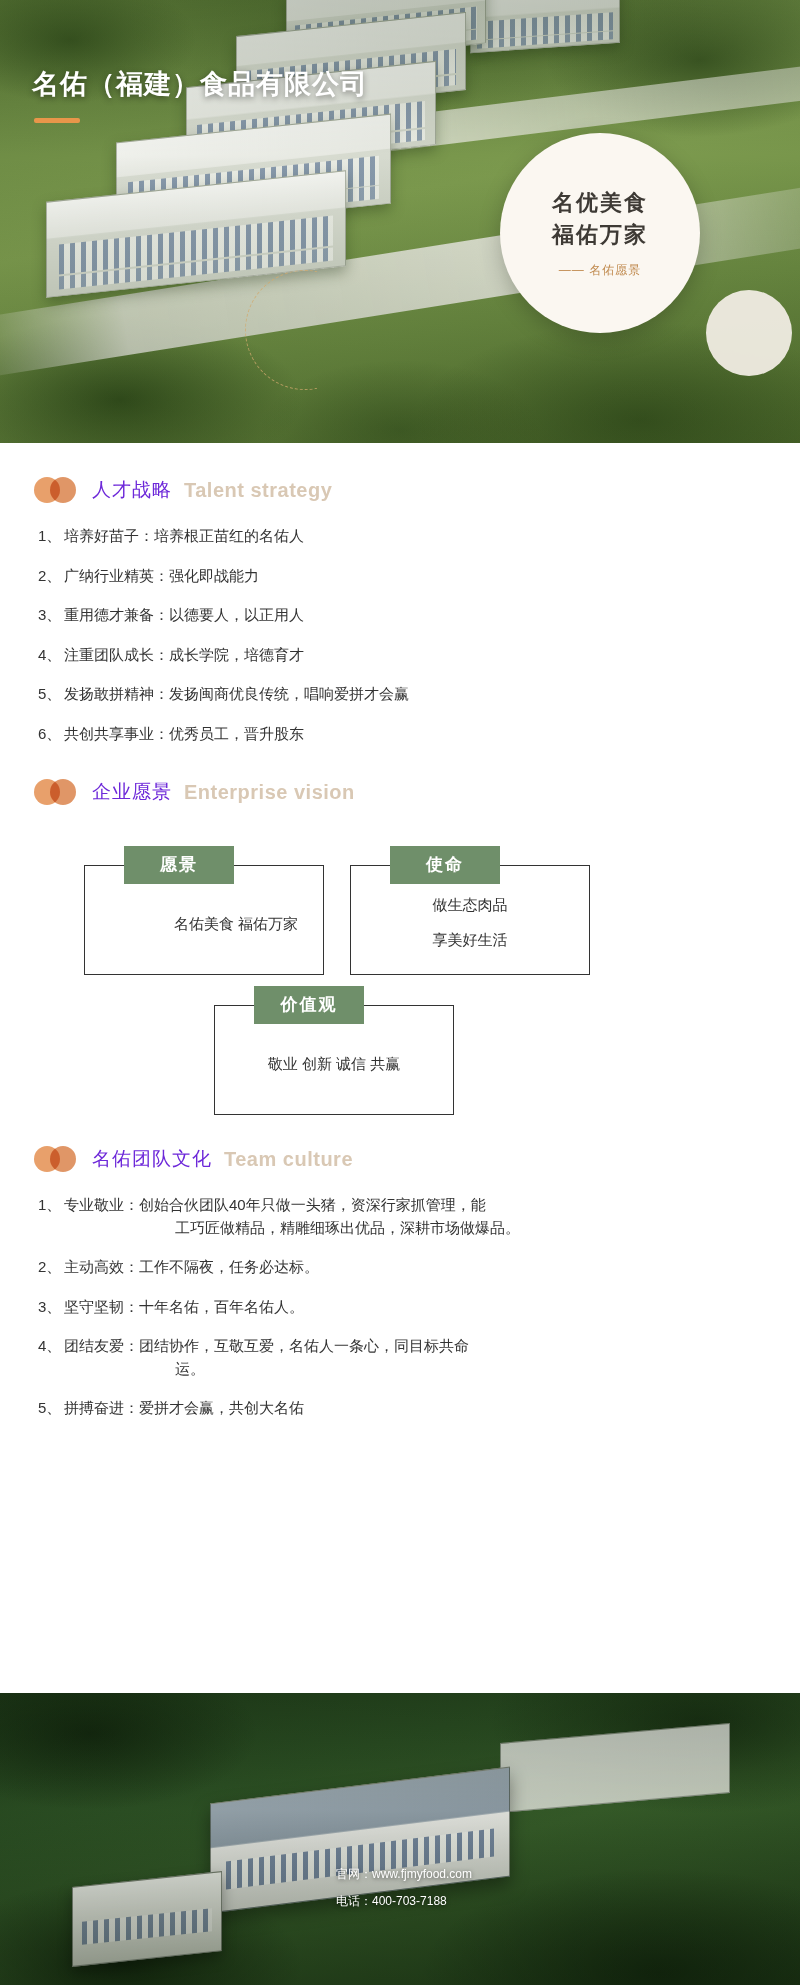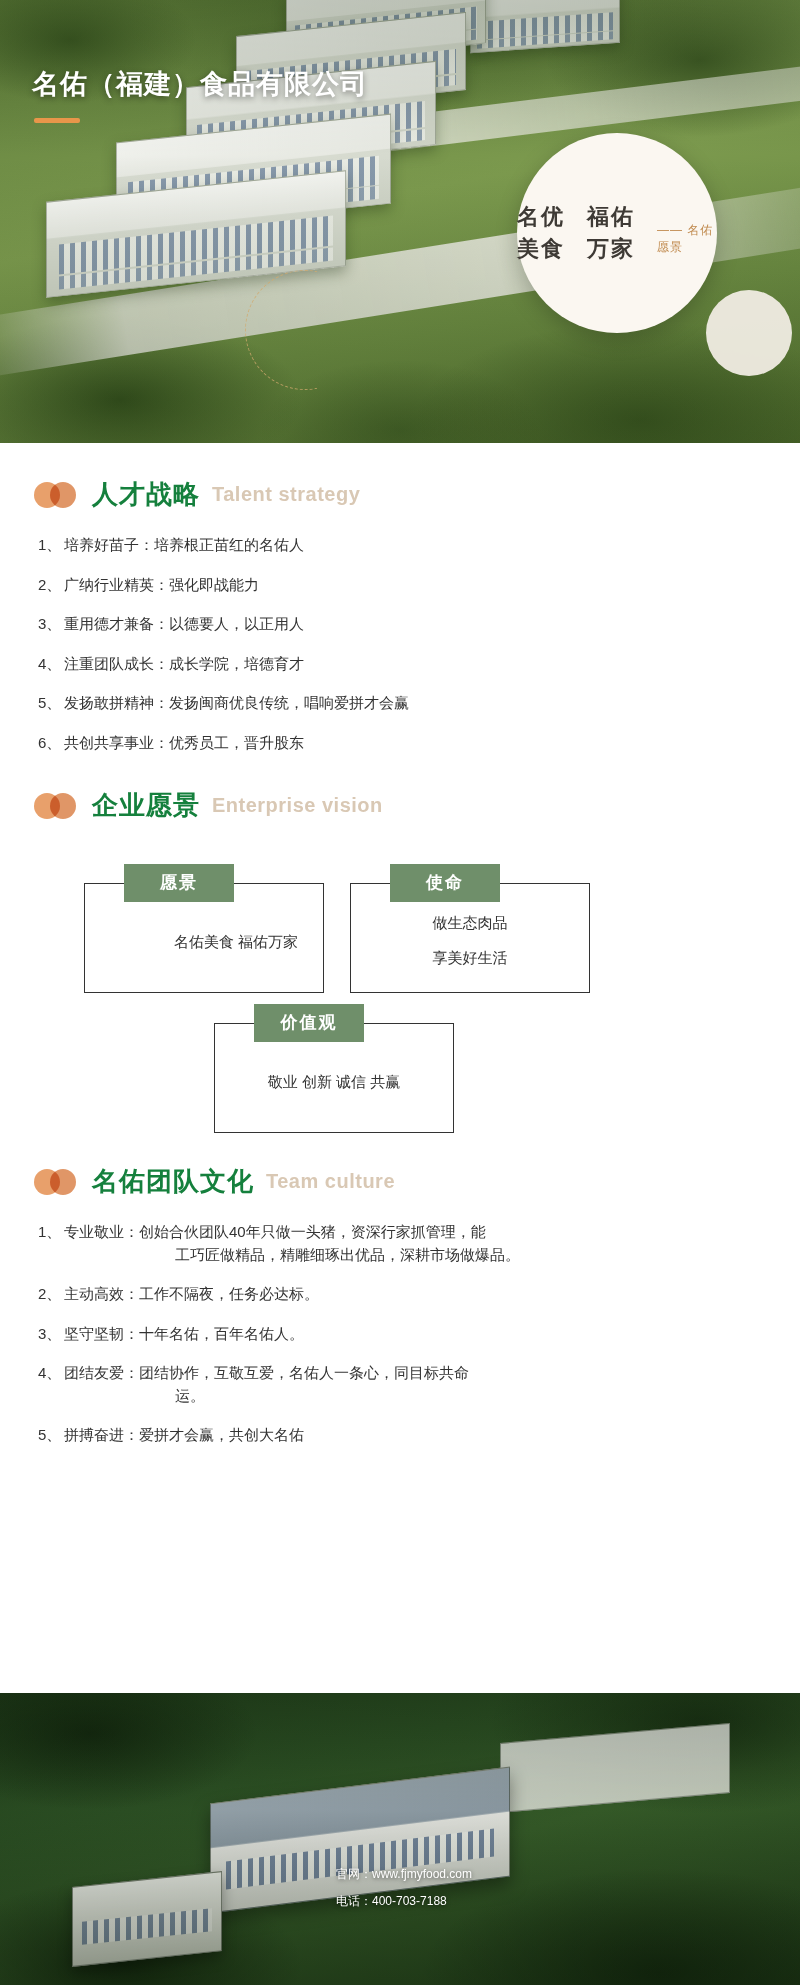--- a/index.html
+++ b/index.html
@@ -97,27 +97,27 @@
   .hero-rule {
     position: absolute;
     left: 34px; top: 118px;
     width: 46px; height: 5px;
     background: #e8964a;
     border-radius: 2px;
   }
 
   .hero-circle {
     position: absolute;
-    right: 83px; top: 133px;
+    right: 100px; top: 133px;
     width: 200px; height: 200px;
     border-radius: 50%;
     background: #fbf7f1;
     box-shadow: 0 6px 22px rgba(0,0,0,.22);
     display: flex;
-    flex-direction: row;
+    flex-direction: column;
     align-items: center;
     justify-content: center;
   }
   .hero-circle .cl {
     font-size: 22px;
     font-weight: bold;
     color: #3e3a35;
     line-height: 1.45;
     letter-spacing: 2px;
   }
@@ -155,23 +155,23 @@
   .sec-dots { position: relative; width: 46px; height: 26px; flex: 0 0 auto; }
   .sec-dots i {
     position: absolute; top: 0;
     width: 26px; height: 26px;
     border-radius: 50%;
     display: block;
   }
   .sec-dots i.d1 { left: 0;  background: #e8a06b; }
   .sec-dots i.d2 { left: 16px; background: #dd8b56; opacity: .9; mix-blend-mode: multiply; }
   .sec-title-cn {
-    font-size: 26px;
-    font-weight: bold;
-    color: #15803d;
+    font-size: 19px;
+    font-weight: normal;
+    color: #6d28d9;
     letter-spacing: 1px;
   }
   .sec-title-en {
     font-size: 20px;
     font-weight: bold;
     color: #d9c8b4;
     letter-spacing: .5px;
   }
 
   .list { margin: 0 4px; }

